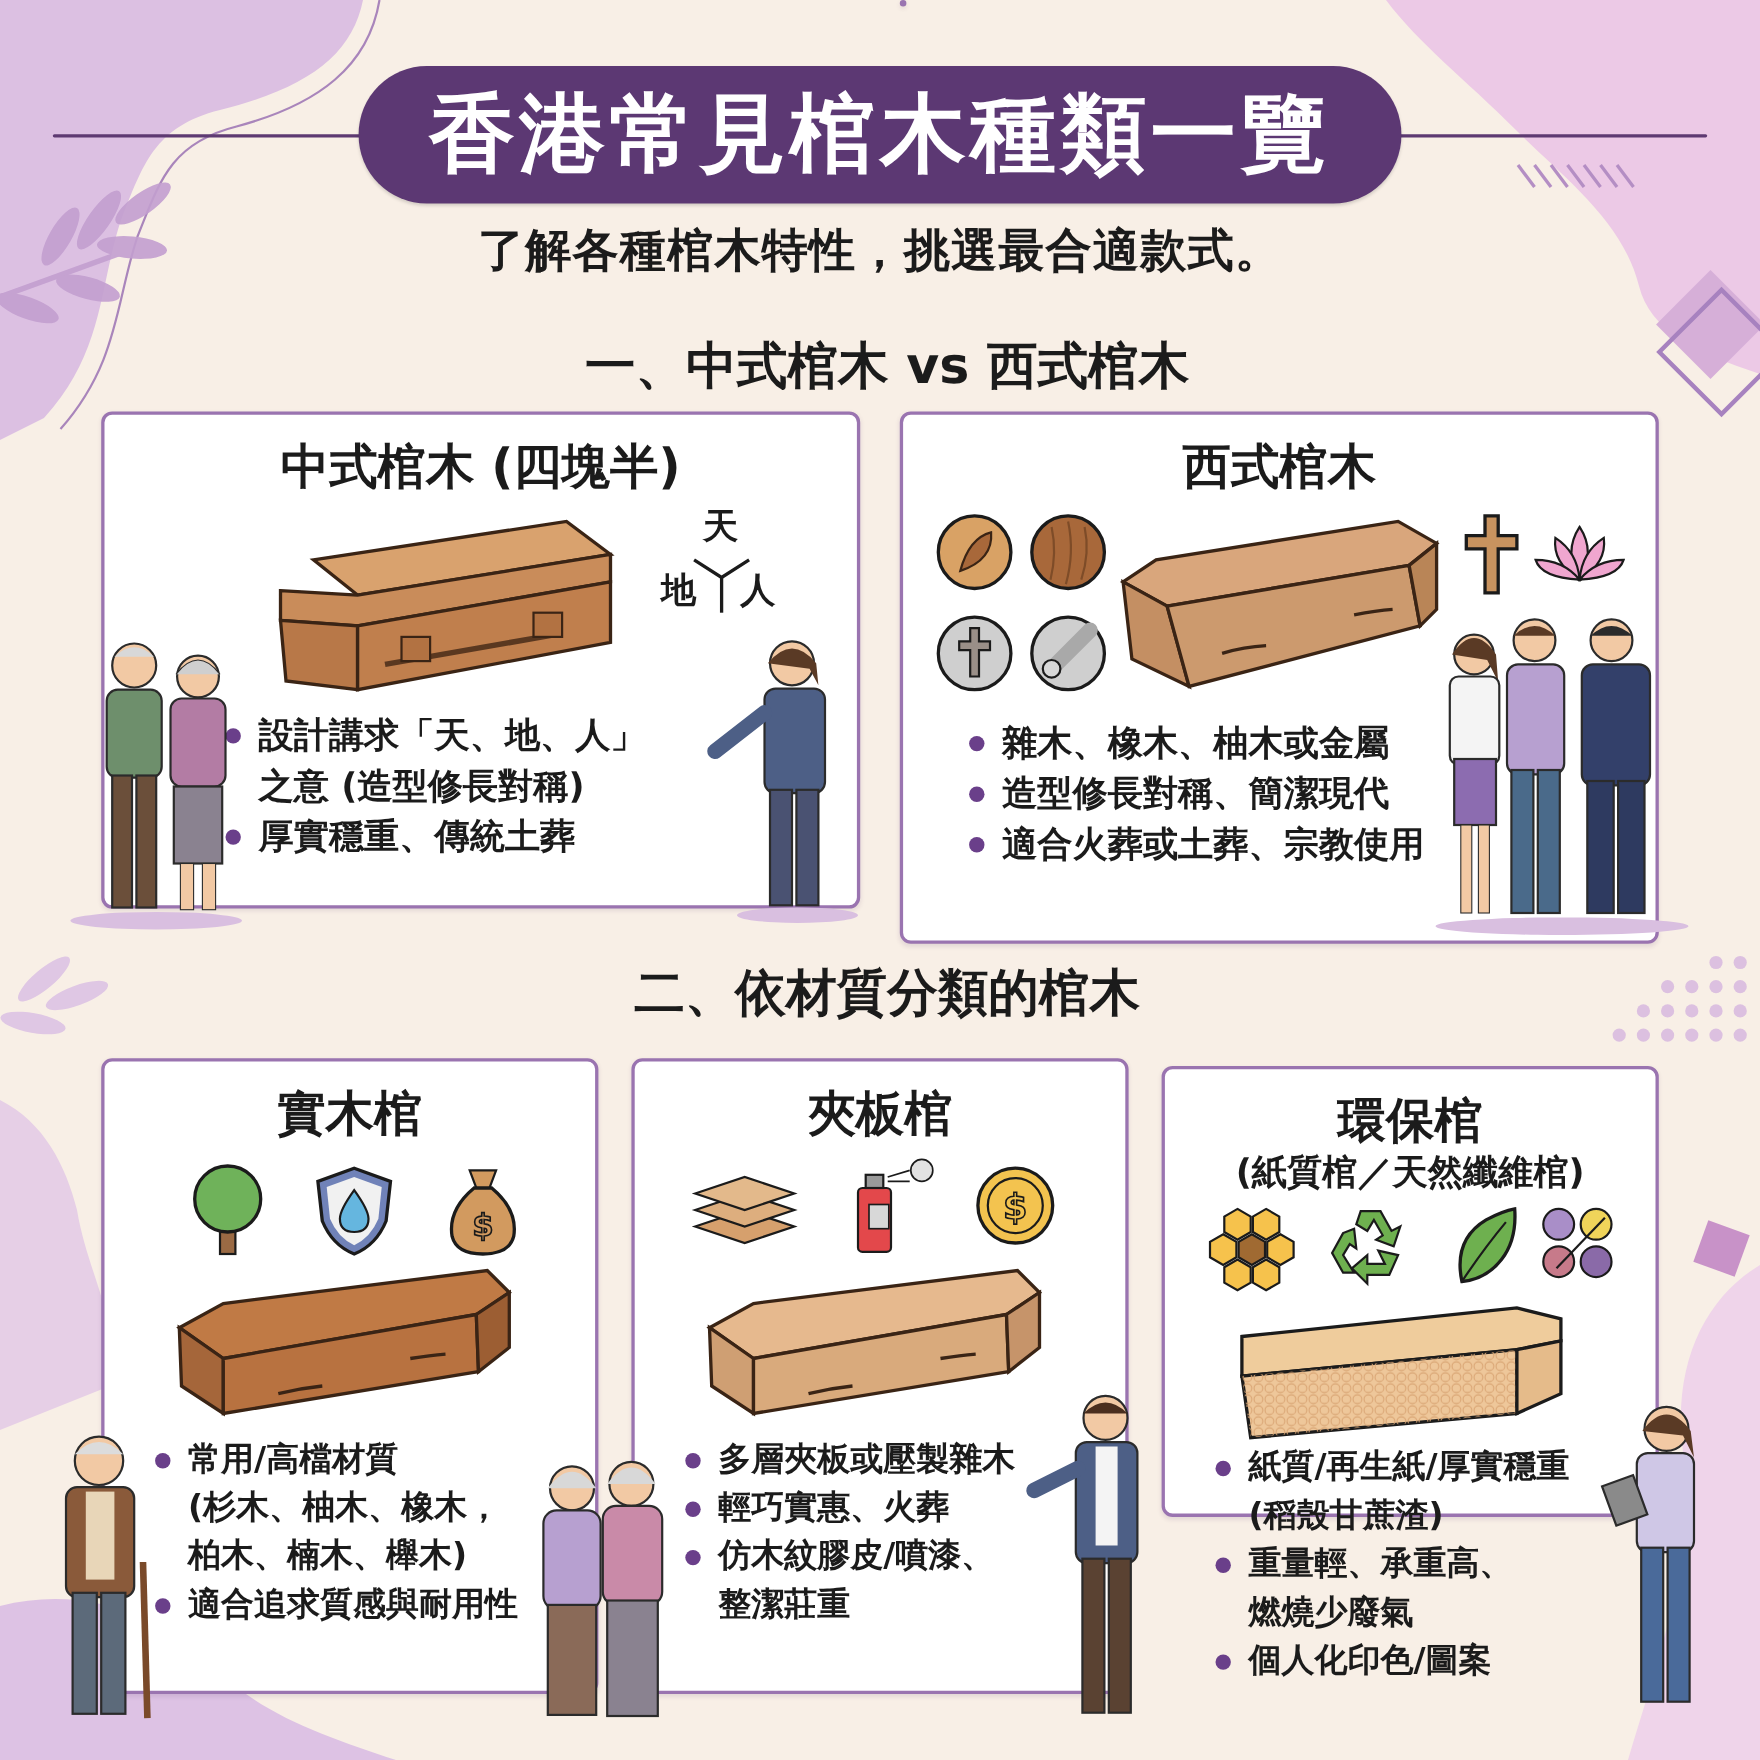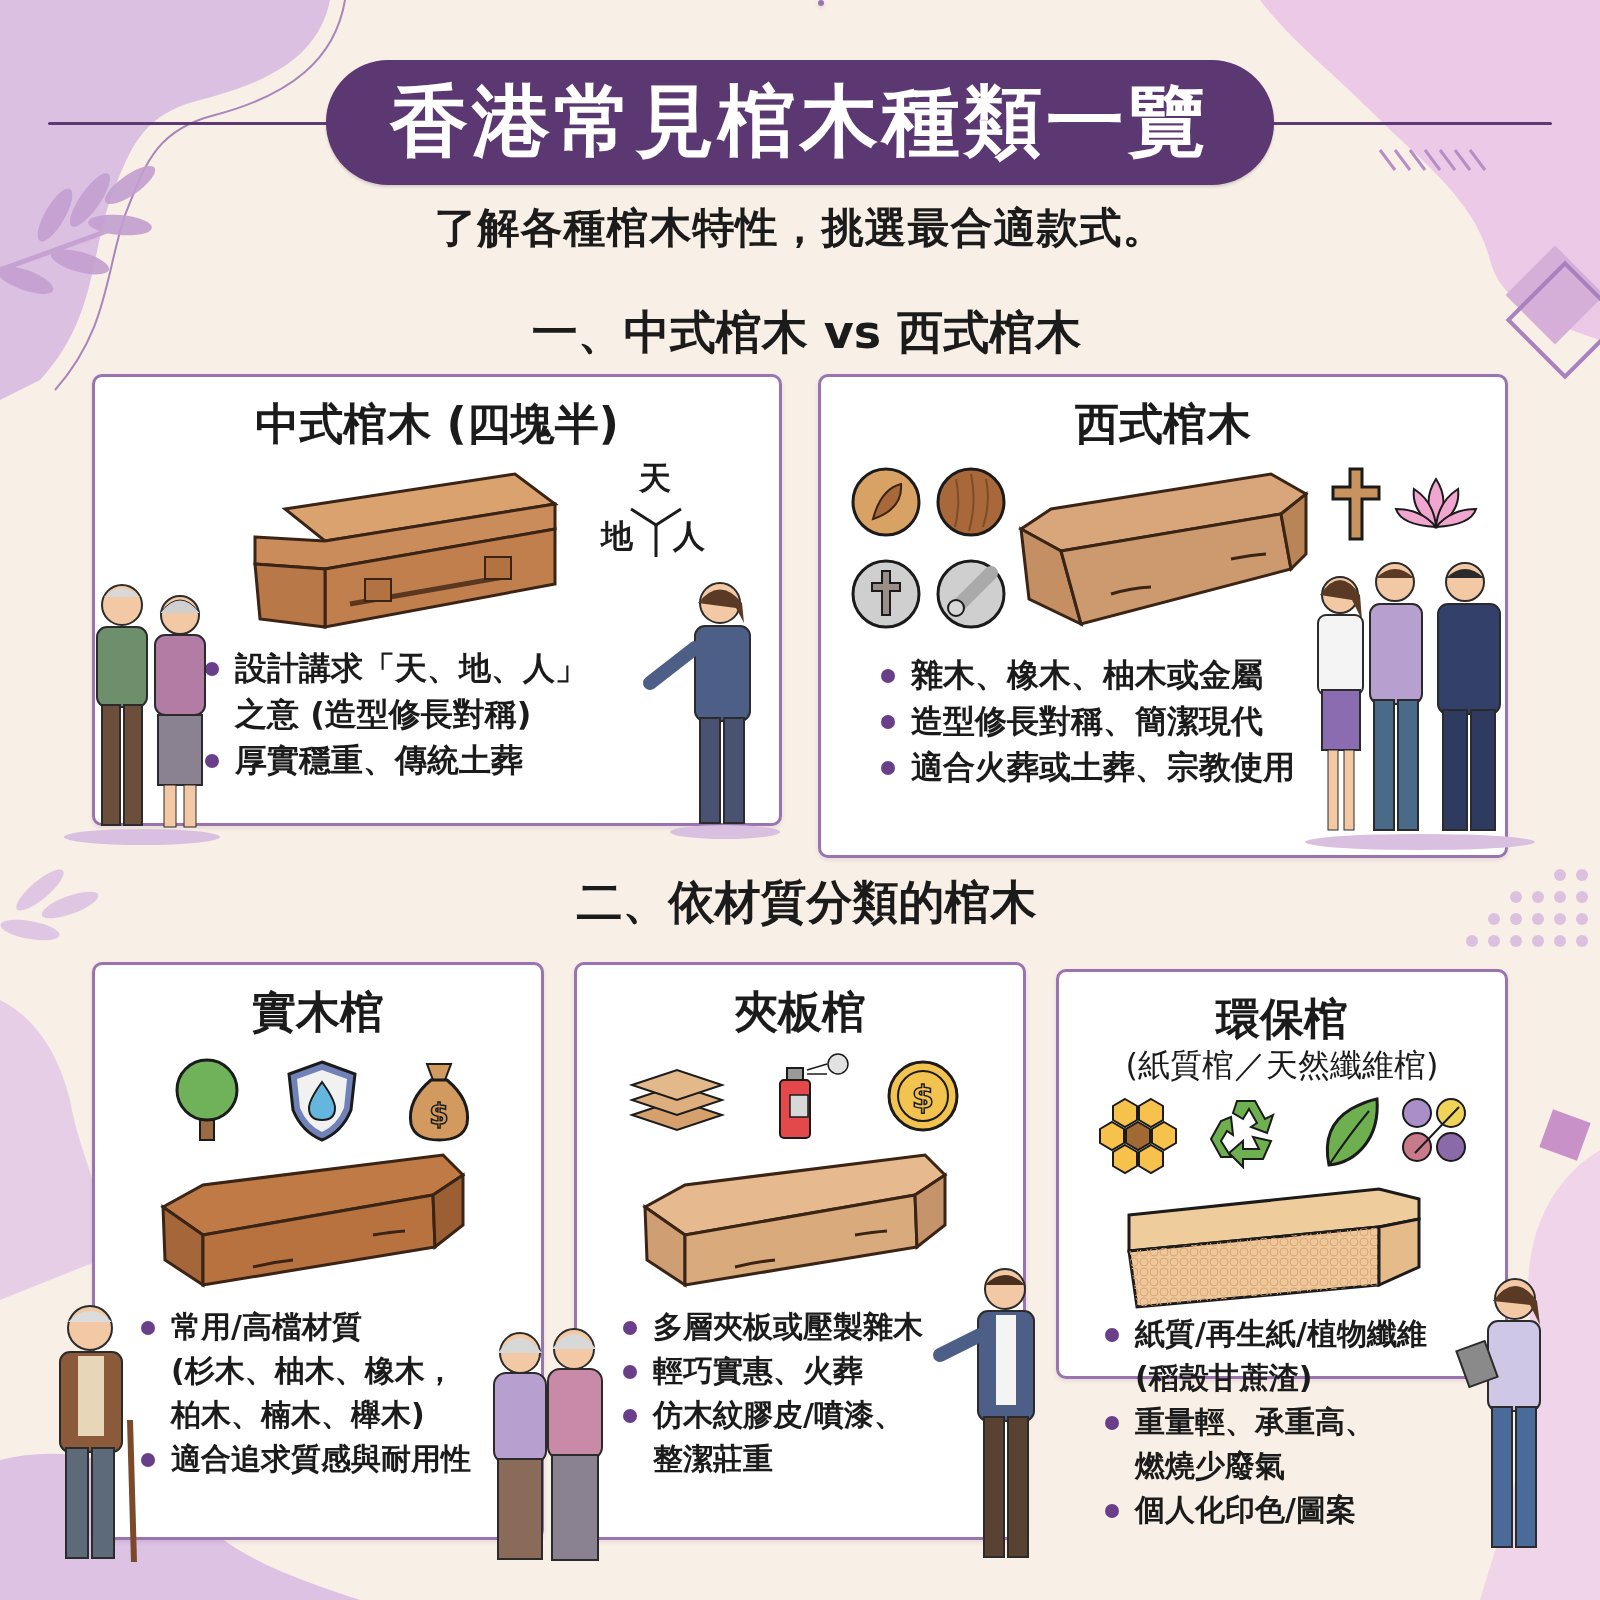--- a/index.html
+++ b/index.html
@@ -40,21 +40,21 @@
     position: absolute; background: #fff;
     border: 3px solid #9a74b0; border-radius: 10px;
     box-shadow: 0 2px 4px rgba(90,60,110,0.12);
   }
   .card-title {
     position: absolute; left: 0; right: 0; text-align: center;
     font-weight: bold; font-size: 44px; color: #1b1b1b;
   }
   .card-subtitle {
     position: absolute; left: 0; right: 0; text-align: center;
-    font-weight: normal; font-size: 32px; color: #1b1b1b;
+    font-weight: bold; font-size: 32px; color: #1b1b1b;
   }
   .bullets { position: absolute; list-style: none; }
   .bullets li {
     position: relative; padding-left: 30px;
     font-weight: bold; color: #1b1b1b;
   }
   .bullets li::before {
     content: ""; position: absolute; left: 0; width: 14px; height: 14px;
     border-radius: 50%; background: #6a3f8a;
   }
@@ -434,21 +434,21 @@
         </pattern>
       </defs>
       <polygon points="0,28 250,2 290,12 290,32 250,40 0,64" fill="#efcc9c" stroke="#1b1b1b" stroke-width="3"></polygon>
       <polygon points="0,64 250,40 250,98 8,120" fill="#eec79a" stroke="#1b1b1b" stroke-width="3"></polygon>
       <polygon points="0,64 250,40 250,98 8,120" fill="url(#hexdots)"></polygon>
       <polygon points="250,40 290,32 290,80 250,98" fill="#e5bb8a" stroke="#1b1b1b" stroke-width="3"></polygon>
     </svg>
   </div>
   <ul class="bullets b31" style="left:46px; top:340px;">
     <li>
-      <span class="line">紙質/再生紙/植物纖維</span>
+      <span class="line">紙質/再生紙/厚實穩重</span>
       <span class="line">(稻殼甘蔗渣)</span>
     </li>
     <li>
       <span class="line">重量輕、承重高、</span>
       <span class="line">燃燒少廢氣</span>
     </li>
     <li>
         <span class="line">個人化印色/圖案</span>
       </li>
   </ul>

